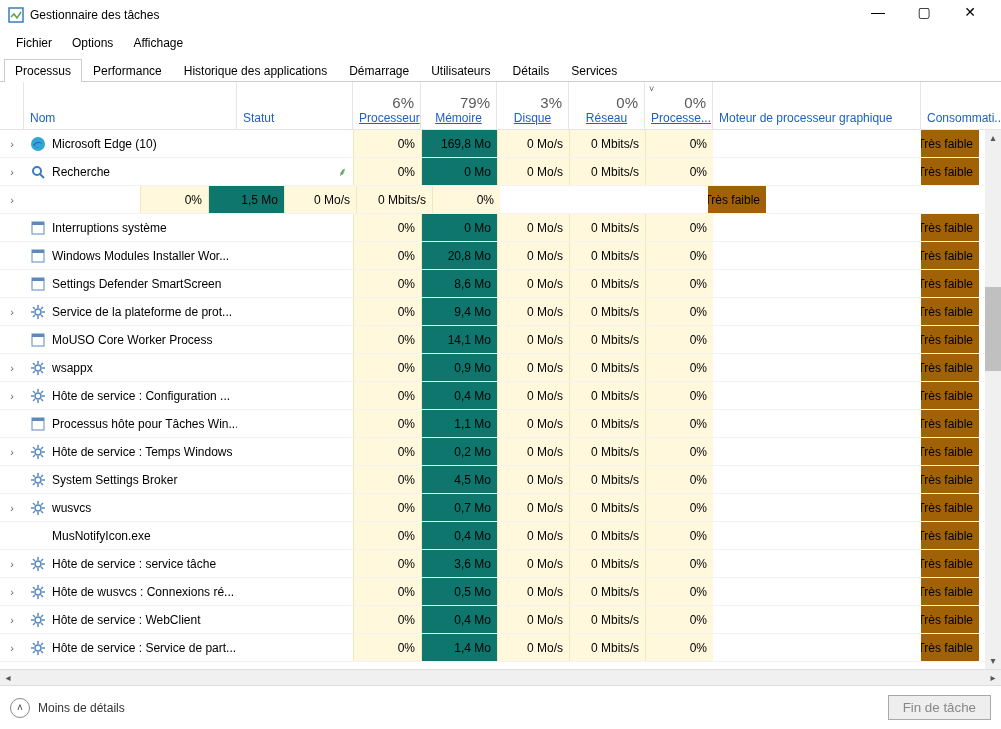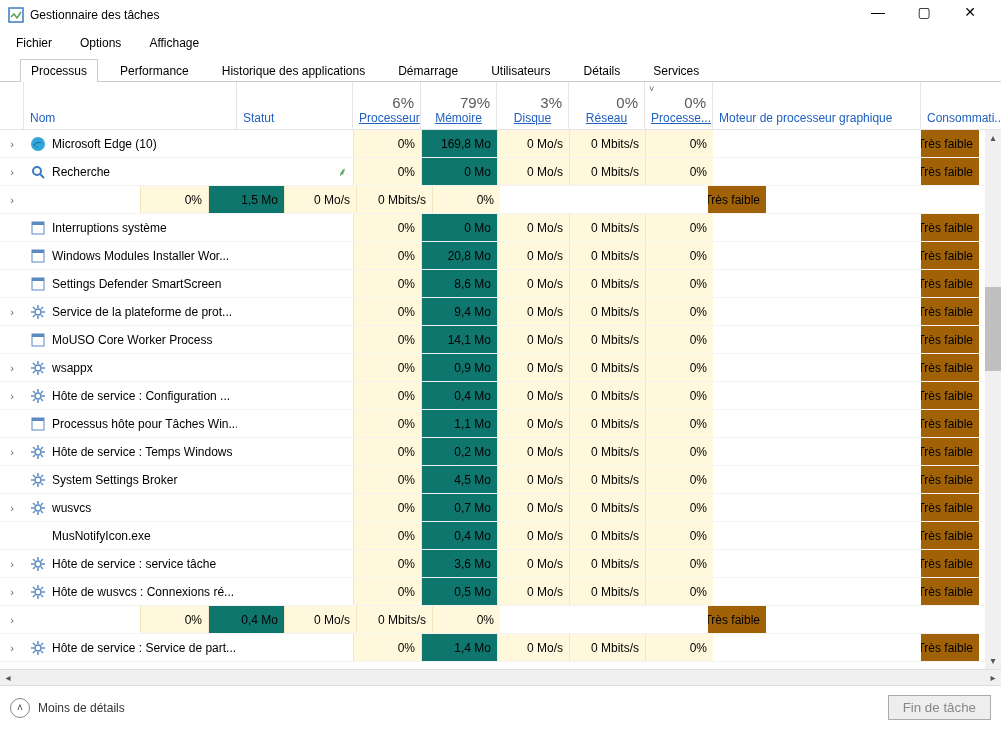--- a/index.html
+++ b/index.html
@@ -4,24 +4,24 @@
 <style>
 * { box-sizing: border-box; margin: 0; padding: 0; font-family: "Segoe UI", Tahoma, sans-serif; }
 body { width: 1001px; height: 729px; background: #fff; font-size: 12px; overflow: hidden; display: flex; flex-direction: column; }
 
 .titlebar { display: flex; align-items: center; padding: 12px 8px; height: 30px; }
 .titlebar .icon { width: 16px; height: 16px; margin-right: 6px; }
 .titlebar .title { font-size: 12px; color: #000; }
 .winctrls { margin-left: auto; display: flex; }
 .winctrls div { width: 46px; height: 30px; display: flex; align-items: center; justify-content: center; font-size: 14px; margin-top:-6px; }
 
-.menubar { display: flex; padding: 4px 8px; gap: 12px; }
+.menubar { display: flex; padding: 4px 8px; gap: 4px; }
 .menubar .item { padding: 2px 8px; }
 
-.tabs { display: flex; border-bottom: 1px solid #ccc; padding-left: 20px; margin-top: 2px; gap: 11px; }
+.tabs { display: flex; border-bottom: 1px solid #ccc; padding-left: 4px; margin-top: 2px; }
 .tabs .tab { padding: 4px 10px; font-size: 12px; border: 1px solid transparent; border-bottom: none; position: relative; top: 1px; }
 .tabs .tab.active { border-color: #ccc; background: #fff; }
 
 .header { display: flex; border-bottom: 1px solid #e5e5e5; height: 48px; align-items: flex-end; }
 .header .col { border-right: 1px solid #e5e5e5; padding: 4px 6px; display: flex; flex-direction: column; justify-content: flex-end; height: 100%; }
 .header .col .pct { color: #5a5a5a; font-size: 15px; text-align: right; }
 .header .col .lbl { color: #2060c0; font-size: 12px; }
 .header .col.numcol .lbl { text-align: center; text-decoration: underline; }
 
 .col-expand { width: 24px; flex: 0 0 24px; }
@@ -498,20 +498,36 @@
         <div class="cell num col-cpu">0%</div>
         <div class="cell num mem col-mem">0,5 Mo</div>
         <div class="cell num col-disk">0 Mo/s</div>
         <div class="cell num col-net">0 Mbits/s</div>
         <div class="cell num col-gpu">0%</div>
         <div class="cell col-gpumotor"></div>
         <div class="cell pwr col-power">Très faible</div>
       </div>
       <div class="row">
         <div class="cell expand col-expand">›</div>
+        <div class="cell name col-iconname">
+          <span class="picon"><svg viewBox="0 0 16 16">
+              <circle cx="8" cy="8" r="3" fill="none" stroke="#5a8ac0" stroke-width="1.5"></circle>
+              <g stroke="#5a8ac0" stroke-width="1.5">
+                <line x1="8" y1="1" x2="8" y2="4"></line>
+                <line x1="8" y1="12" x2="8" y2="15"></line>
+                <line x1="1" y1="8" x2="4" y2="8"></line>
+                <line x1="12" y1="8" x2="15" y2="8"></line>
+                <line x1="3" y1="3" x2="5" y2="5"></line>
+                <line x1="11" y1="11" x2="13" y2="13"></line>
+                <line x1="3" y1="13" x2="5" y2="11"></line>
+                <line x1="11" y1="5" x2="13" y2="3"></line>
+              </g>
+            </svg></span>
+          <span>Hôte de service : WebClient</span>
+        </div>
         <div class="cell status col-status" style="justify-content:flex-end;"></div>
         <div class="cell num col-cpu">0%</div>
         <div class="cell num mem col-mem">0,4 Mo</div>
         <div class="cell num col-disk">0 Mo/s</div>
         <div class="cell num col-net">0 Mbits/s</div>
         <div class="cell num col-gpu">0%</div>
         <div class="cell col-gpumotor"></div>
         <div class="cell pwr col-power">Très faible</div>
       </div>
       <div class="row">

